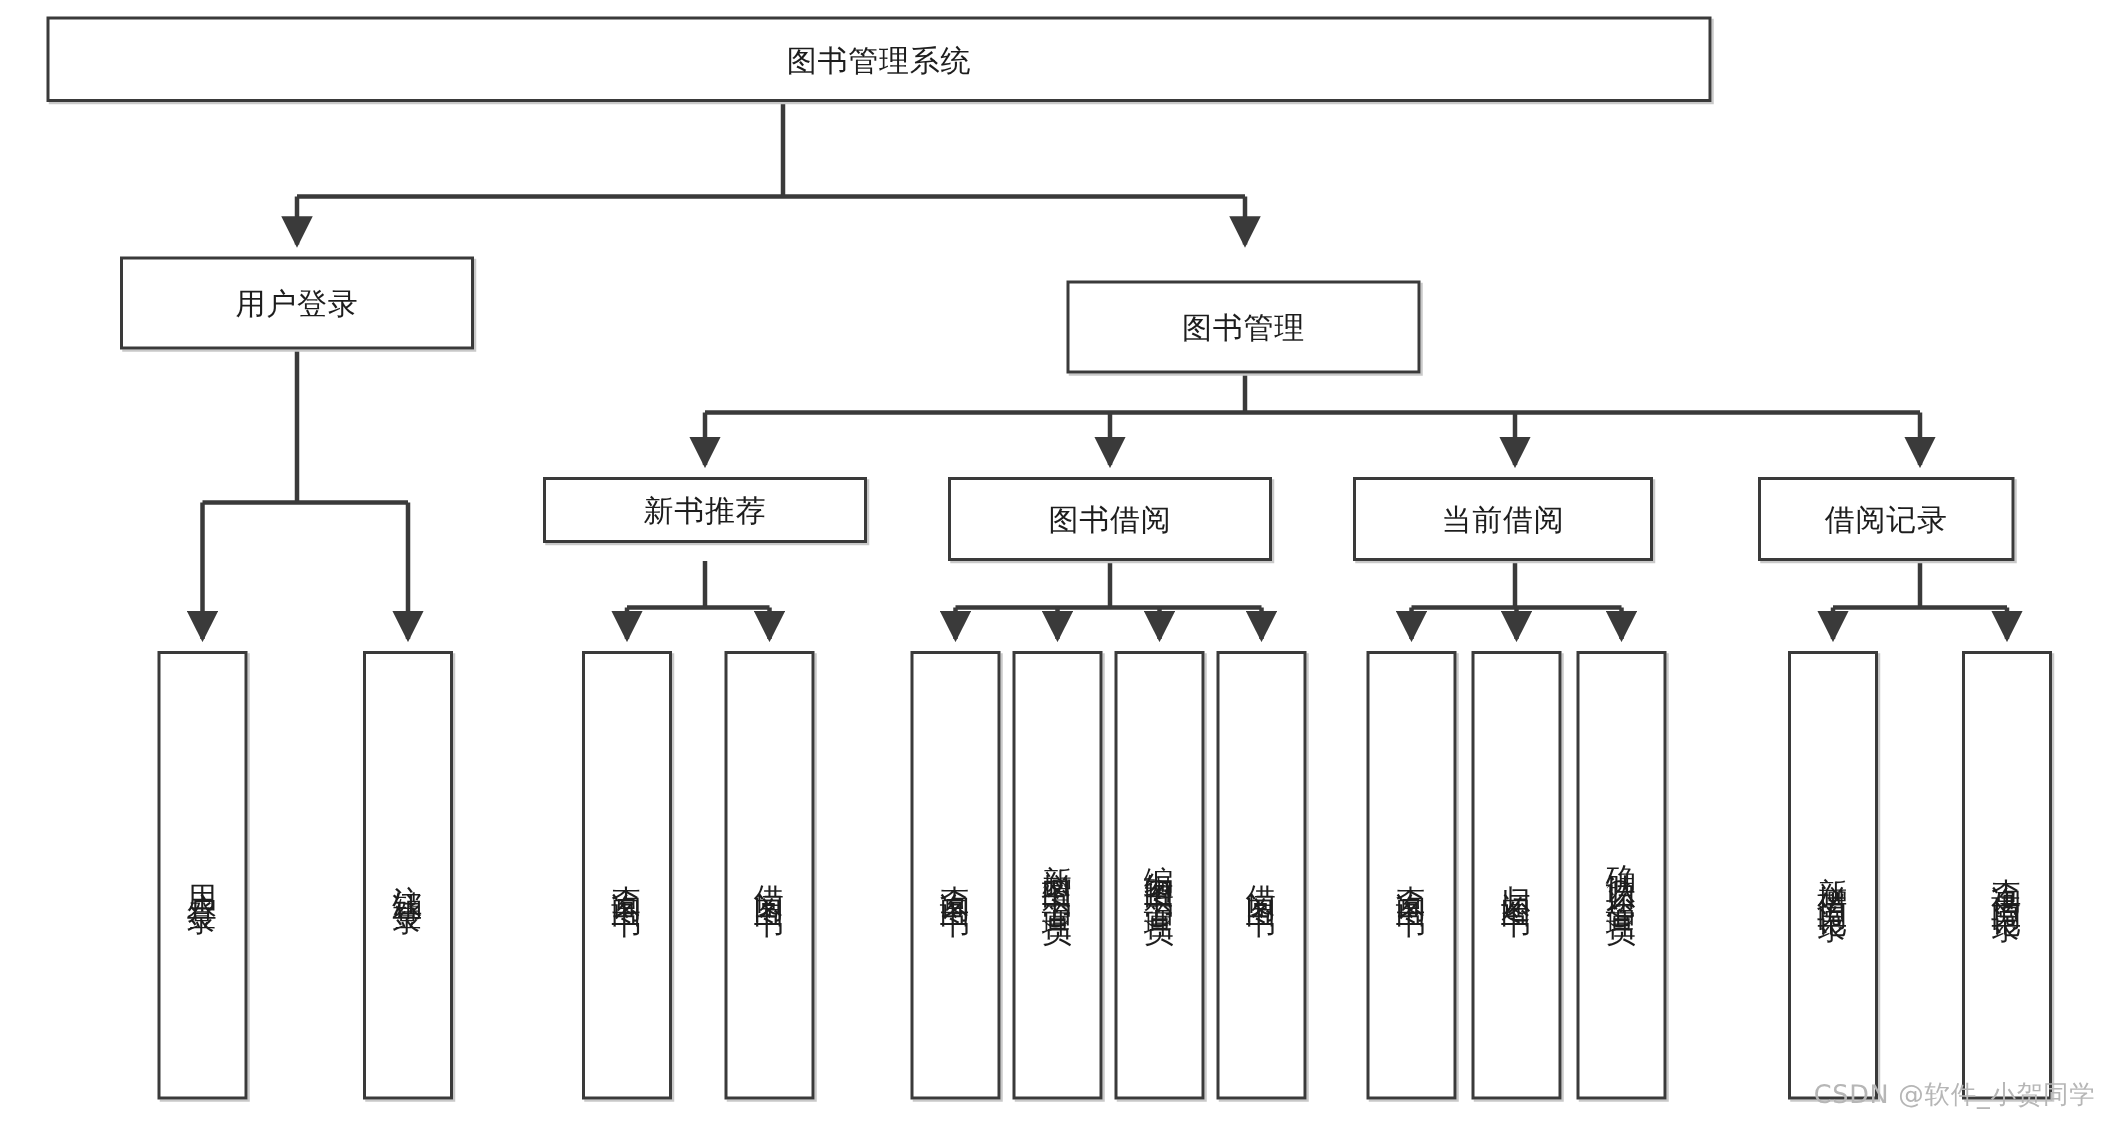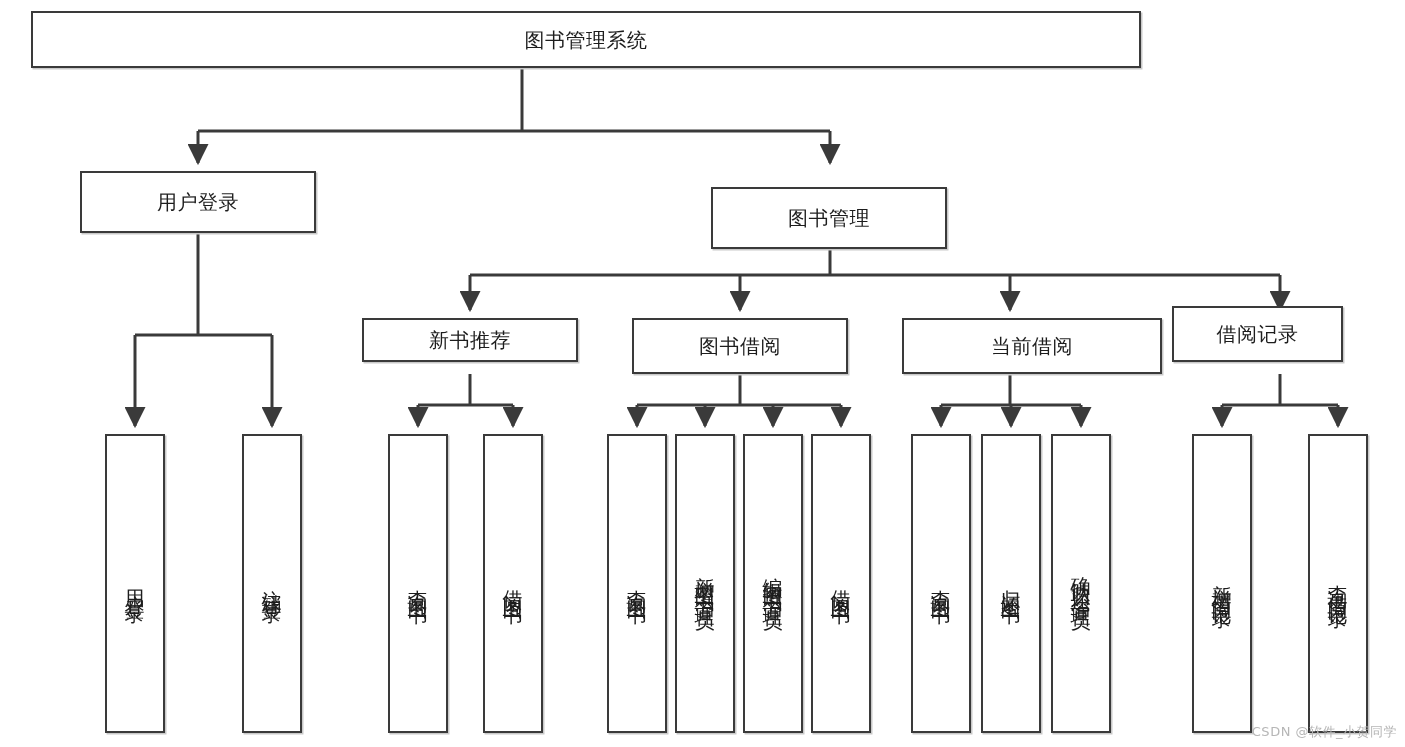--- a/index.html
+++ b/index.html
@@ -45,21 +45,21 @@
     text-orientation: upright;
     letter-spacing: 5px;
     line-height: 1;
     white-space: nowrap;
     text-align: center;
   }
   .watermark {
     position: absolute;
     right: 8px;
     bottom: 6px;
-    font-size: 13px;
+    font-size: 17px;
     color: #b6b6b6;
     white-space: nowrap;
     letter-spacing: 0.5px;
     margin-left: 12px;
   }
 </style>
 </head>
 <body>
 
 <svg id="diagram" viewBox="0 0 1405 747" width="1405" height="747" xmlns="http://www.w3.org/2000/svg">
@@ -124,24 +124,24 @@
     </div>
     <div class="node-box" style="left: 711px; top: 171px; width: 236px; height: 62px; margin-top: 16px;">
       <span class="node-label-h">图书管理</span>
     </div>
     <div class="node-box" style="left: 362px; top: 318px; width: 216px; height: 44px;">
       <span class="node-label-h">新书推荐</span>
     </div>
     <div class="node-box" style="left: 632px; top: 318px; width: 216px; height: 56px;">
       <span class="node-label-h">图书借阅</span>
     </div>
-    <div class="node-box" style="left: 902px; top: 318px; width: 260px; height: 56px;">
+    <div class="node-box" style="left: 902px; top: 318px; width: 200px; height: 56px;">
       <span class="node-label-h">当前借阅</span>
     </div>
-    <div class="node-box" style="left: 1172px; top: 306px; width: 171px; height: 56px;">
+    <div class="node-box" style="left: 1172px; top: 318px; width: 171px; height: 56px;">
       <span class="node-label-h">借阅记录</span>
     </div>
     <div class="node-box" style="left: 105px; top: 434px; width: 60px; height: 299px;">
       <span class="node-label-v">用户登录</span>
     </div>
     <div class="node-box" style="left: 242px; top: 434px; width: 60px; height: 299px;">
       <span class="node-label-v">注销登录</span>
     </div>
     <div class="node-box" style="left: 388px; top: 434px; width: 60px; height: 299px;">
       <span class="node-label-v">查询图书</span>

